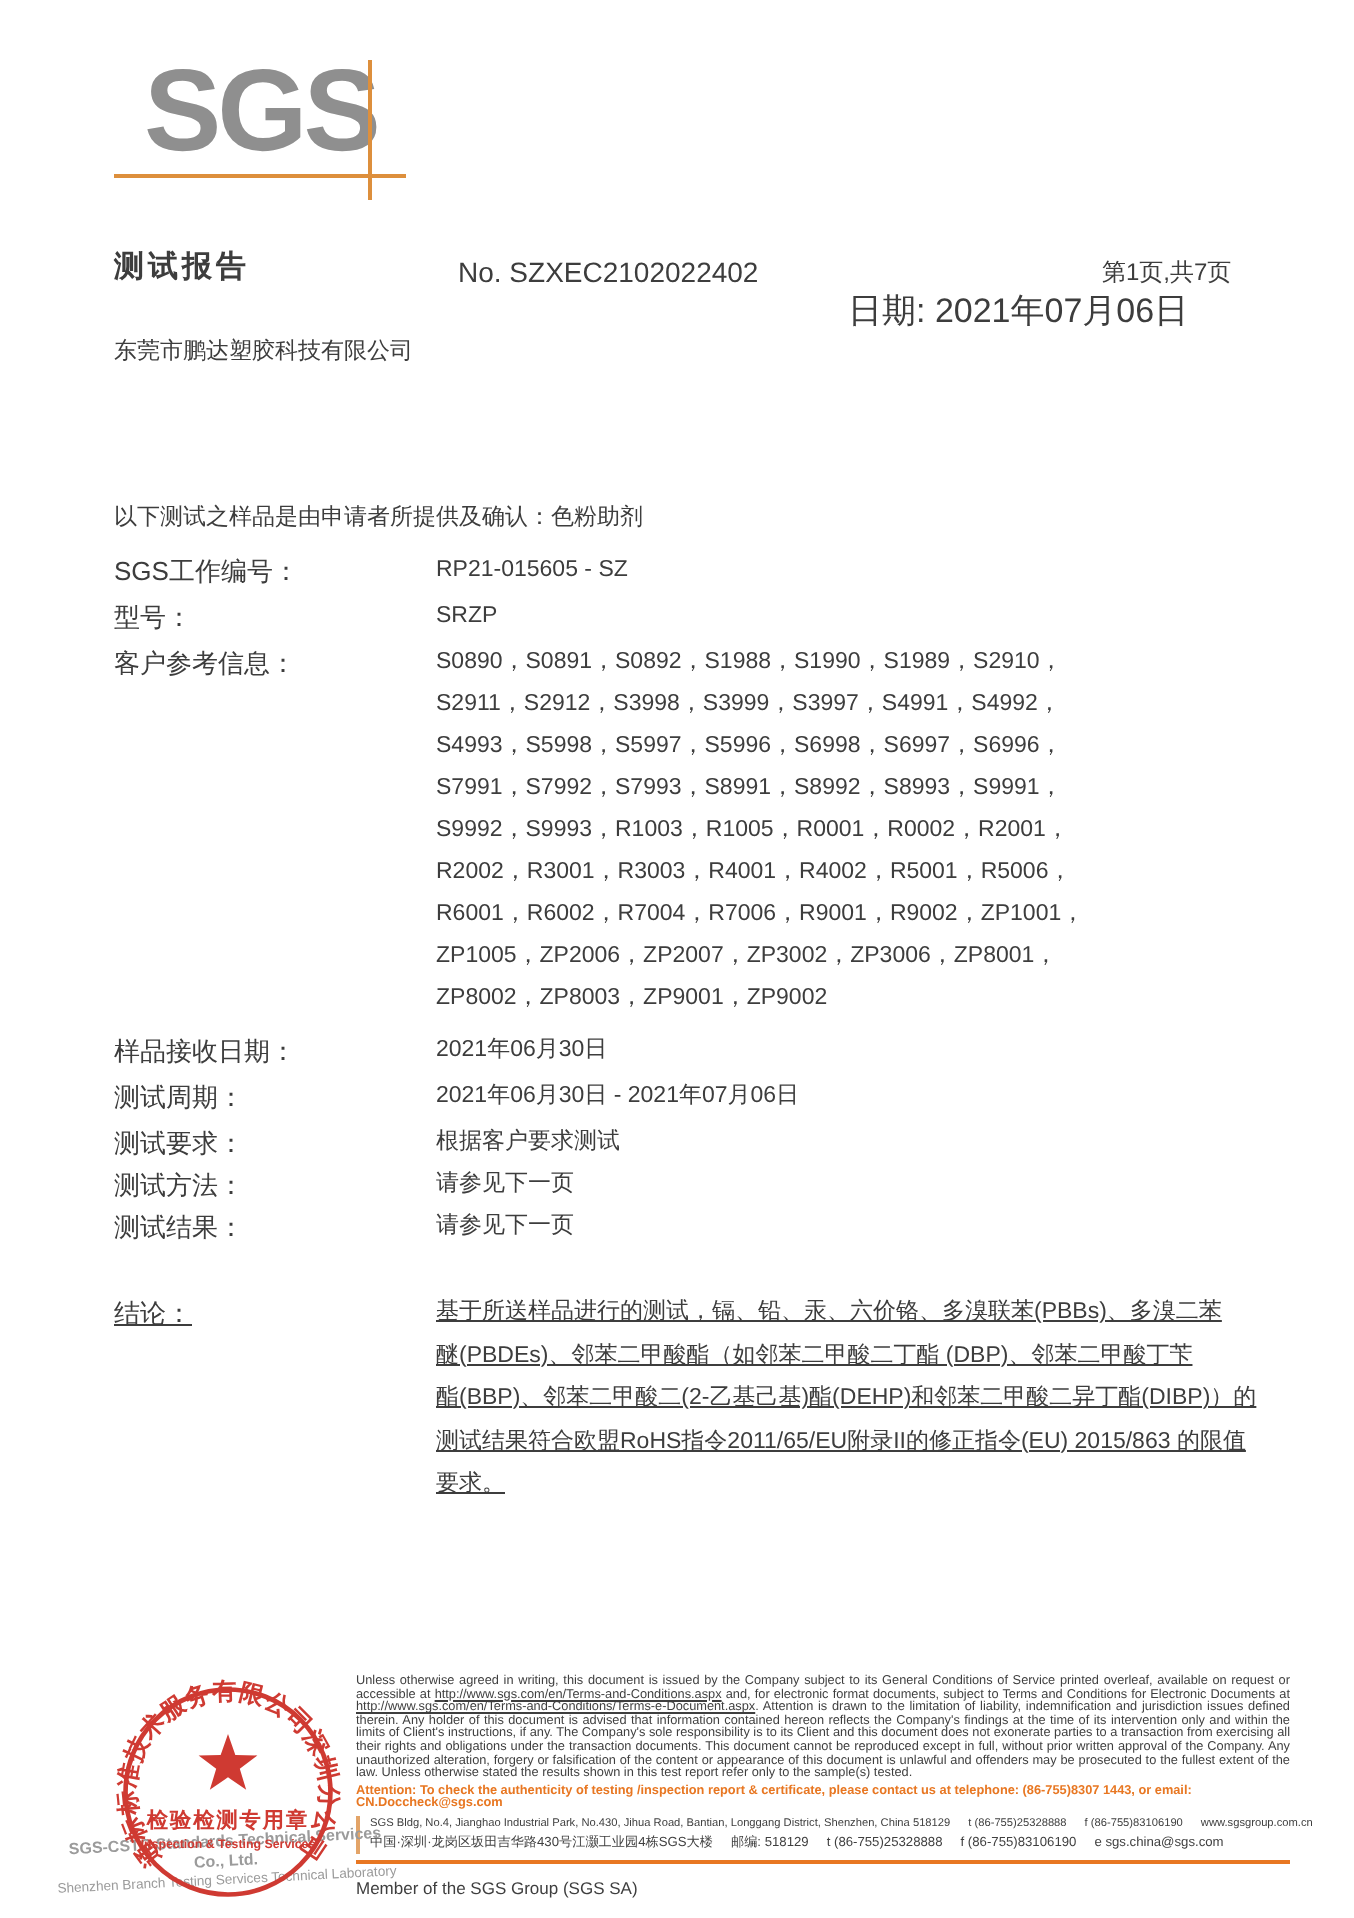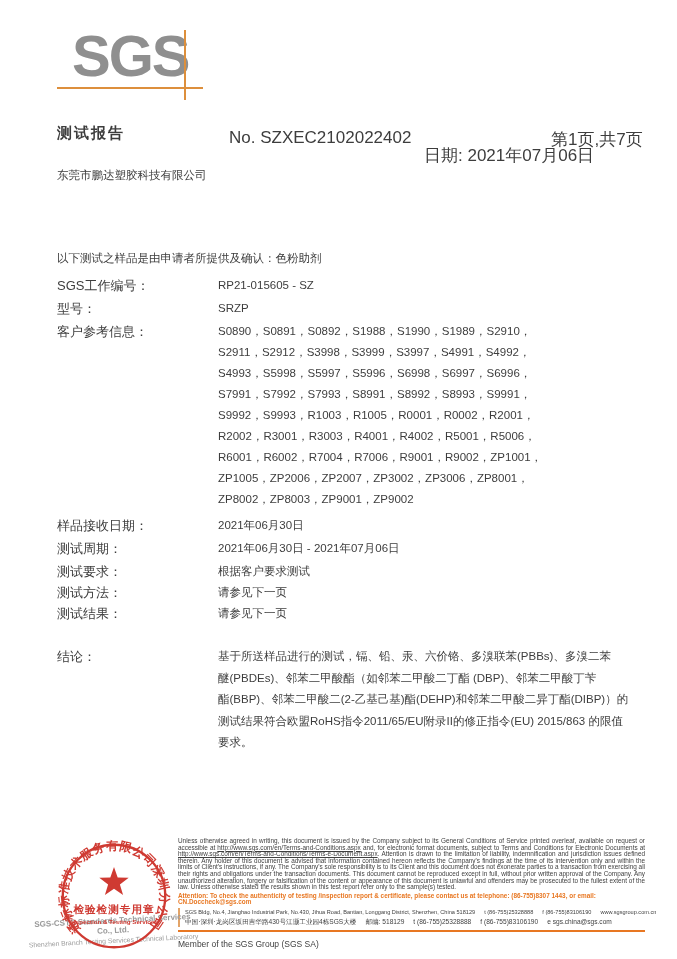--- a/index.html
+++ b/index.html
@@ -6,36 +6,36 @@
   .page{position:relative;width:677px;height:959px;background:#fff;overflow:hidden;
         font-family:"Liberation Sans",sans-serif;color:#3d3d3d;}
   
   .logo-wrap{position:absolute;left:0;top:0;width:260px;height:125px;}
   .logo-text{position:absolute;left:72px;top:22px;font-size:58px;font-weight:700;
              color:#8f8f8f;letter-spacing:-2px;font-family:"Liberation Sans",sans-serif;}
   .logo-hline{position:absolute;left:57px;top:87px;width:146px;height:2px;background:#dd8f3c;}
   .logo-vline{position:absolute;left:184px;top:30px;width:2px;height:70px;background:#dd8f3c;}
   
   .hdr-title{position:absolute;left:57px;top:124px;font-size:15px;font-weight:700;letter-spacing:2px;}
-  .hdr-no{position:absolute;left:229px;top:128px;font-size:17px;}
+  .hdr-no{position:absolute;left:229px;top:128px;font-size:14px;}
   .hdr-date{position:absolute;left:424px;top:128px;font-size:17px;margin-top:16px;}
-  .hdr-pages{position:absolute;left:551px;top:128px;font-size:17px;}
+  .hdr-pages{position:absolute;left:551px;top:128px;font-size:12px;}
   
   .co-name{position:absolute;left:57px;top:168px;font-size:11.5px;}
   .co-addr{position:absolute;left:57px;top:194px;font-size:11.5px;}
   
   .intro{position:absolute;left:57px;top:251px;font-size:11.5px;}
   .fields{position:absolute;left:57px;top:278px;width:591px;}
   .frow{display:flex;margin-bottom:8px;}
   .flabel{width:161px;flex:none;font-size:13px;line-height:15px;}
   .fvalue{flex:1;font-size:11.5px;line-height:15px;}
   .frow.ref .fvalue{line-height:21px;white-space:pre-line;margin-top:-3px;}
   .frow.tight{margin-bottom:6px;justify-content:space-between;}
   .frow.gap-top{margin-top:4px;}
-  .frow.concl{margin-top:28px;}
+  .frow.concl{margin-top:28px;text-decoration:underline;}
   .frow.concl .fvalue{line-height:21.5px;white-space:pre-line;width:430px;margin-top:-3px;}
   
   .footer{position:absolute;left:0;top:836px;width:677px;height:123px;}
   .stamp-co{position:absolute;left:28px;top:80px;width:170px;z-index:1;
             transform:rotate(-3deg);color:#9b9b9b;text-align:center;}
   .stamp-co .l1{font-size:8px;font-weight:700;line-height:10px;}
   .stamp-co .l2{font-size:6.8px;line-height:9px;}
   .stamp-svg{position:absolute;left:56px;top:2px;z-index:2;}
   .fright{position:absolute;left:178px;top:2px;width:467px;}
   .disclaimer{font-size:6.4px;line-height:6.6px;text-align:justify;color:#3f3f3f;margin:0;}

